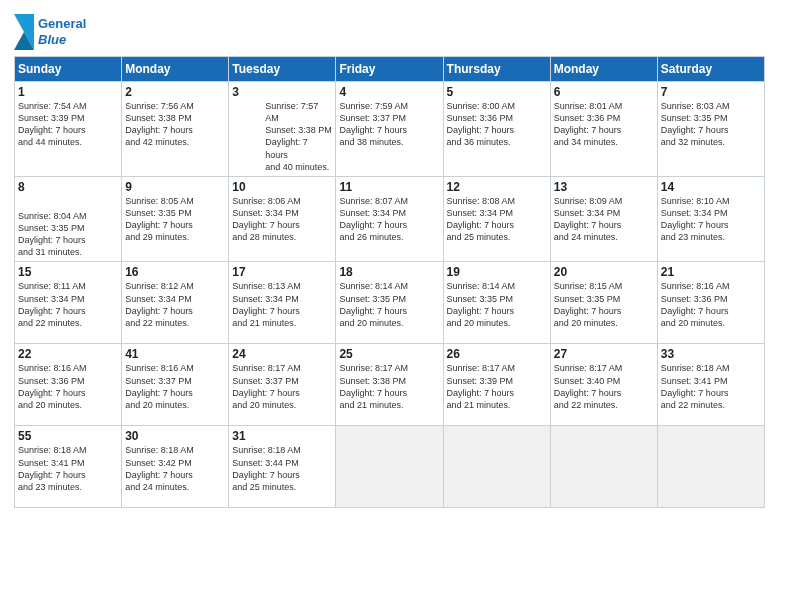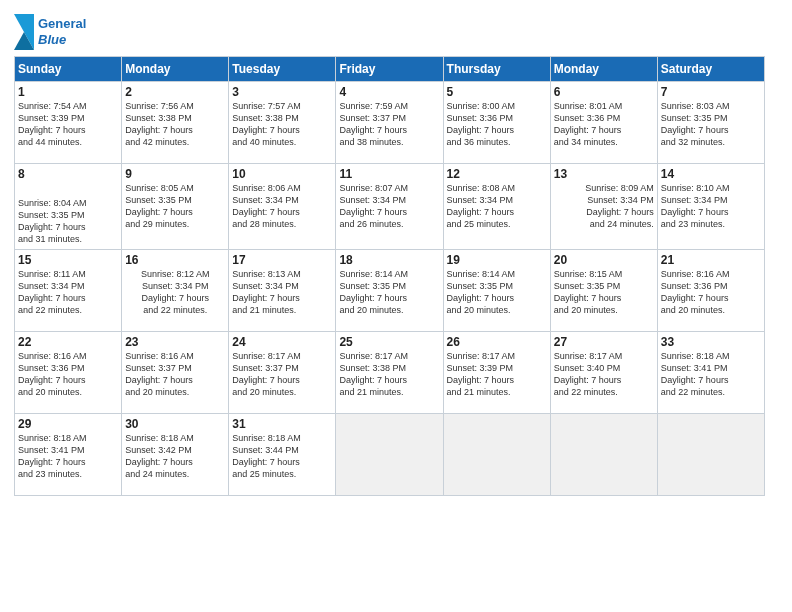--- a/index.html
+++ b/index.html
@@ -120,21 +120,21 @@
           </td>
           <td>
             <span class="day-num">2</span>
             <div class="day-info" style="white-space: pre-line;">Sunrise: 7:56 AM
 Sunset: 3:38 PM
 Daylight: 7 hours
 and 42 minutes.</div>
           </td>
           <td>
             <span class="day-num">3</span>
-            <div class="day-info" style="white-space: pre-line;">Sunrise: 7:57 AM
+            <div class="day-info" style="white-space: pre-line; margin-left: 33px;">Sunrise: 7:57 AM
 Sunset: 3:38 PM
 Daylight: 7 hours
 and 40 minutes.</div>
           </td>
           <td>
             <span class="day-num">4</span>
             <div class="day-info" style="white-space: pre-line;">Sunrise: 7:59 AM
 Sunset: 3:37 PM
 Daylight: 7 hours
 and 38 minutes.</div>
@@ -192,21 +192,21 @@
           </td>
           <td>
             <span class="day-num">12</span>
             <div class="day-info" style="white-space: pre-line;">Sunrise: 8:08 AM
 Sunset: 3:34 PM
 Daylight: 7 hours
 and 25 minutes.</div>
           </td>
           <td>
             <span class="day-num">13</span>
-            <div class="day-info" style="white-space: pre-line; text-align: right;">Sunrise: 8:09 AM
+            <div class="day-info" style="white-space: pre-line;">Sunrise: 8:09 AM
 Sunset: 3:34 PM
 Daylight: 7 hours
 and 24 minutes.</div>
           </td>
           <td>
             <span class="day-num">14</span>
             <div class="day-info" style="white-space: pre-line;">Sunrise: 8:10 AM
 Sunset: 3:34 PM
 Daylight: 7 hours
 and 23 minutes.</div>
@@ -215,21 +215,21 @@
         <tr>
           <td>
             <span class="day-num">15</span>
             <div class="day-info" style="white-space: pre-line;">Sunrise: 8:11 AM
 Sunset: 3:34 PM
 Daylight: 7 hours
 and 22 minutes.</div>
           </td>
           <td>
             <span class="day-num">16</span>
-            <div class="day-info" style="white-space: pre-line; text-align: center;">Sunrise: 8:12 AM
+            <div class="day-info" style="white-space: pre-line;">Sunrise: 8:12 AM
 Sunset: 3:34 PM
 Daylight: 7 hours
 and 22 minutes.</div>
           </td>
           <td>
             <span class="day-num">17</span>
             <div class="day-info" style="white-space: pre-line;">Sunrise: 8:13 AM
 Sunset: 3:34 PM
 Daylight: 7 hours
 and 21 minutes.</div>
@@ -265,21 +265,21 @@
         </tr>
         <tr>
           <td>
             <span class="day-num">22</span>
             <div class="day-info" style="white-space: pre-line;">Sunrise: 8:16 AM
 Sunset: 3:36 PM
 Daylight: 7 hours
 and 20 minutes.</div>
           </td>
           <td>
-            <span class="day-num">23</span>
+            <span class="day-num">41</span>
             <div class="day-info" style="white-space: pre-line;">Sunrise: 8:16 AM
 Sunset: 3:37 PM
 Daylight: 7 hours
 and 20 minutes.</div>
           </td>
           <td>
             <span class="day-num">24</span>
             <div class="day-info" style="white-space: pre-line;">Sunrise: 8:17 AM
 Sunset: 3:37 PM
 Daylight: 7 hours
@@ -309,21 +309,21 @@
           <td>
             <span class="day-num">33</span>
             <div class="day-info" style="white-space: pre-line;">Sunrise: 8:18 AM
 Sunset: 3:41 PM
 Daylight: 7 hours
 and 22 minutes.</div>
           </td>
         </tr>
         <tr>
           <td>
-            <span class="day-num">29</span>
+            <span class="day-num">55</span>
             <div class="day-info" style="white-space: pre-line;">Sunrise: 8:18 AM
 Sunset: 3:41 PM
 Daylight: 7 hours
 and 23 minutes.</div>
           </td>
           <td>
             <span class="day-num">30</span>
             <div class="day-info" style="white-space: pre-line;">Sunrise: 8:18 AM
 Sunset: 3:42 PM
 Daylight: 7 hours

